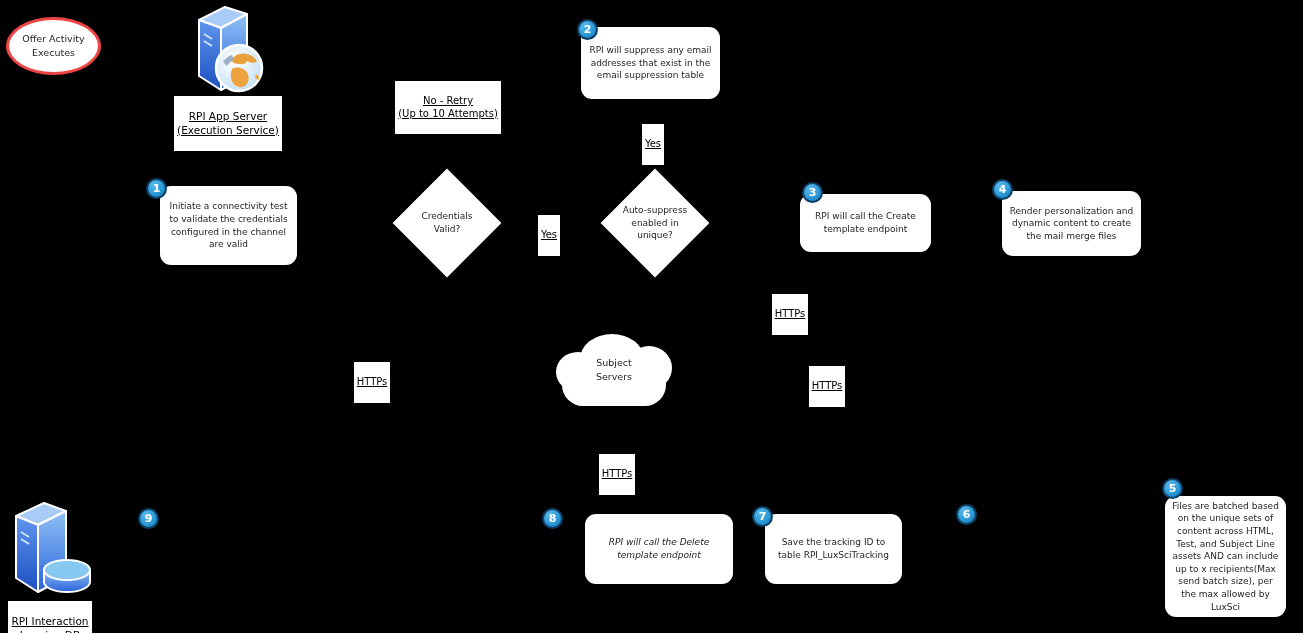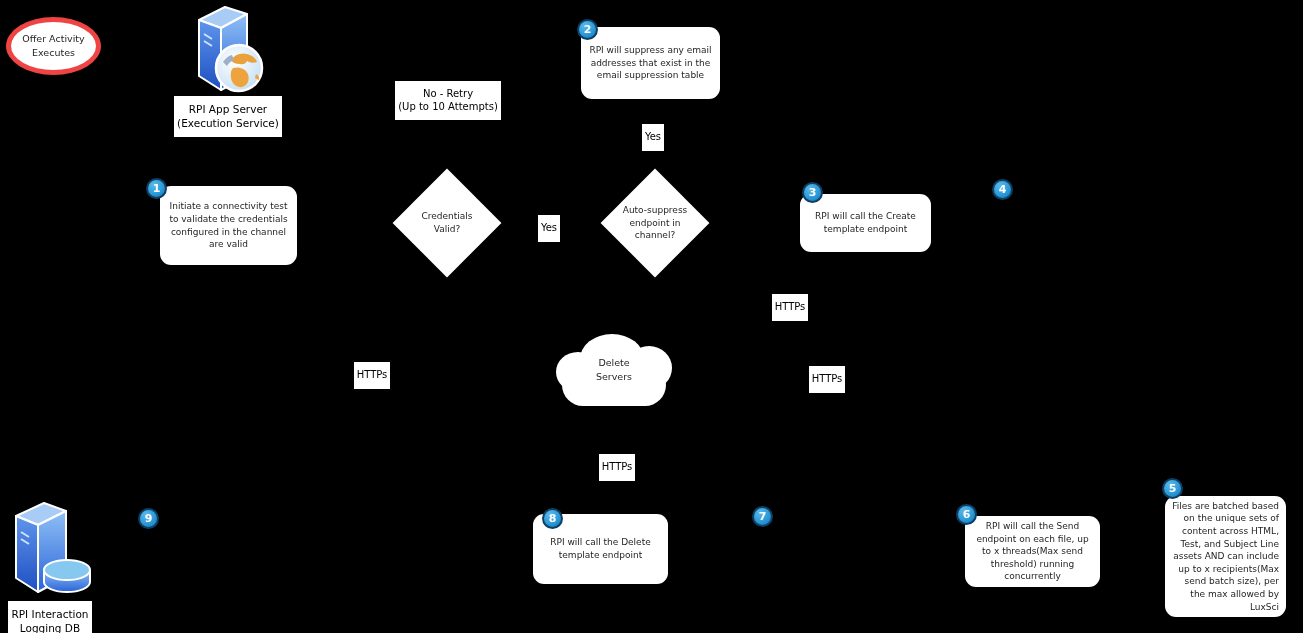--- a/index.html
+++ b/index.html
@@ -27,38 +27,38 @@
     position:absolute;display:flex;align-items:center;justify-content:center;
     text-align:center;font-size:9px;line-height:1.4;z-index:2;
   }
   .diamond .shape{
     position:absolute;left:50%;top:50%;width:77px;height:77px;
     transform:translate(-50%,-50%) rotate(45deg);background:#fff;
   }
   .diamond .dtext{position:relative;z-index:1;width:88px;}
   
   .ellipse{
-    position:absolute;background:#fff;border:5px solid #ef4444;border-radius:50%;
+    position:absolute;background:#fff;border:3px solid #ef4444;border-radius:50%;
     display:flex;align-items:center;justify-content:center;text-align:center;
     font-size:9.5px;line-height:1.45;box-sizing:border-box;z-index:2;
   }
   
   .cloud{position:absolute;z-index:2;}
   .cloud .c{position:absolute;background:#fff;border-radius:50%;}
   .cloud .c1{left:24px;top:0;width:64px;height:50px;}
   .cloud .c2{left:0;top:18px;width:44px;height:40px;}
   .cloud .c3{left:70px;top:12px;width:46px;height:44px;}
   .cloud .c4{left:6px;top:30px;width:104px;height:42px;border-radius:21px;}
   .cloud .ctext{
     position:absolute;inset:0;display:flex;align-items:center;justify-content:center;
     text-align:center;font-size:9.5px;line-height:1.45;z-index:1;padding-bottom:4px;
   }
   
   .chipwrap{position:absolute;display:flex;justify-content:center;text-align:center;z-index:2;}
-  .chip{background:#fff;color:#000;font-size:10px;line-height:1.25;padding:7px 3px;}
+  .chip{background:#fff;color:#000;font-size:10px;line-height:1.25;padding:14px 3px;text-decoration:underline;}
   
   .caption{position:absolute;display:flex;justify-content:center;text-align:center;z-index:2;align-items:center;}
   .caption .chip{font-size:10.5px;line-height:1.3;}
   .icon{position:absolute;z-index:2;}
 </style>
 </head>
 <body>
 
 <div class="canvas">
 
@@ -109,66 +109,67 @@
     <div class="shape"></div>
     <div class="dtext" style="width:70px;">Credentials Valid?</div>
   </div>
 
   <div class="chipwrap" style="left:527px;top:215px;width:44px;">
     <span class="chip">Yes</span>
   </div>
 
   <div class="diamond" style="left:600px;top:168px;width:110px;height:110px;">
     <div class="shape"></div>
-    <div class="dtext" style="width:84px;">Auto-suppress endpoint in channel?</div>
+    <div class="dtext" style="width:84px;">Auto-suppress enabled in unique?</div>
   </div>
 
   <div class="chipwrap" style="left:631px;top:124px;width:44px;">
     <span class="chip">Yes</span>
   </div>
 
   <div class="node" style="left:581px;top:27px;width:139px;height:72px;">RPI will suppress any email addresses that exist in the email suppression table</div>
   <div class="badge" style="left:577px;top:19px;">2</div>
 
   <div class="node" style="left:800px;top:194px;width:131px;height:58px;">RPI will call the Create template endpoint</div>
   <div class="badge" style="left:802px;top:182px;">3</div>
 
+  <div class="node" style="left:1002px;top:191px;width:139px;height:65px;">Render personalization and dynamic content to create the mail merge files</div>
   <div class="badge" style="left:992px;top:179px;">4</div>
 
   <div class="cloud" style="left:556px;top:334px;width:116px;height:76px;">
     <div class="c c1"></div>
     <div class="c c2"></div>
     <div class="c c3"></div>
     <div class="c c4"></div>
-    <div class="ctext pre">Delete
+    <div class="ctext pre">Subject
 Servers</div>
   </div>
 
   <div class="chipwrap" style="left:344px;top:362px;width:56px;">
     <span class="chip">HTTPs</span>
   </div>
   <div class="chipwrap" style="left:589px;top:454px;width:56px;">
     <span class="chip">HTTPs</span>
   </div>
   <div class="chipwrap" style="left:762px;top:294px;width:56px;">
     <span class="chip">HTTPs</span>
   </div>
   <div class="chipwrap" style="left:799px;top:366px;width:56px;">
     <span class="chip">HTTPs</span>
   </div>
 
-  <div class="node" style="left:1165px;top:496px;width:121px;height:121px;text-align:right;">Files are batched based on the unique sets of content across HTML, Test, and Subject Line assets AND can include up to x recipients(Max send batch size), per the max allowed by LuxSci</div>
+  <div class="node" style="left:1165px;top:496px;width:121px;height:121px;">Files are batched based on the unique sets of content across HTML, Test, and Subject Line assets AND can include up to x recipients(Max send batch size), per the max allowed by LuxSci</div>
   <div class="badge" style="left:1162px;top:478px;">5</div>
 
-  <div class="node" style="left:965px;top:516px;width:135px;height:71px;">RPI will call the Send endpoint on each file, up to x threads(Max send threshold) running concurrently</div>
   <div class="badge" style="left:956px;top:504px;">6</div>
 
+  <div class="node" style="left:765px;top:514px;width:137px;height:70px;">Save the tracking ID to table RPI_LuxSciTracking</div>
   <div class="badge" style="left:752px;top:506px;">7</div>
 
-  <div class="node" style="left:533px;top:514px;width:135px;height:70px;">RPI will call the Delete template endpoint</div>
+  <div class="node" style="left:585px;top:514px;width:148px;height:70px;font-style:italic;">RPI will call the Delete template endpoint</div>
   <div class="badge" style="left:542px;top:508px;">8</div>
 
   <div class="badge" style="left:138px;top:508px;">9</div>
 
   <div class="icon" style="left:4px;top:498px;">
     <svg width="92" height="104" viewBox="0 0 92 104">
       <defs>
         <linearGradient id="gD1" x1="0" y1="0" x2="0" y2="1">
           <stop offset="0" stop-color="#8fc0f5"></stop>
             <stop offset="1" stop-color="#2a63d9"></stop>

